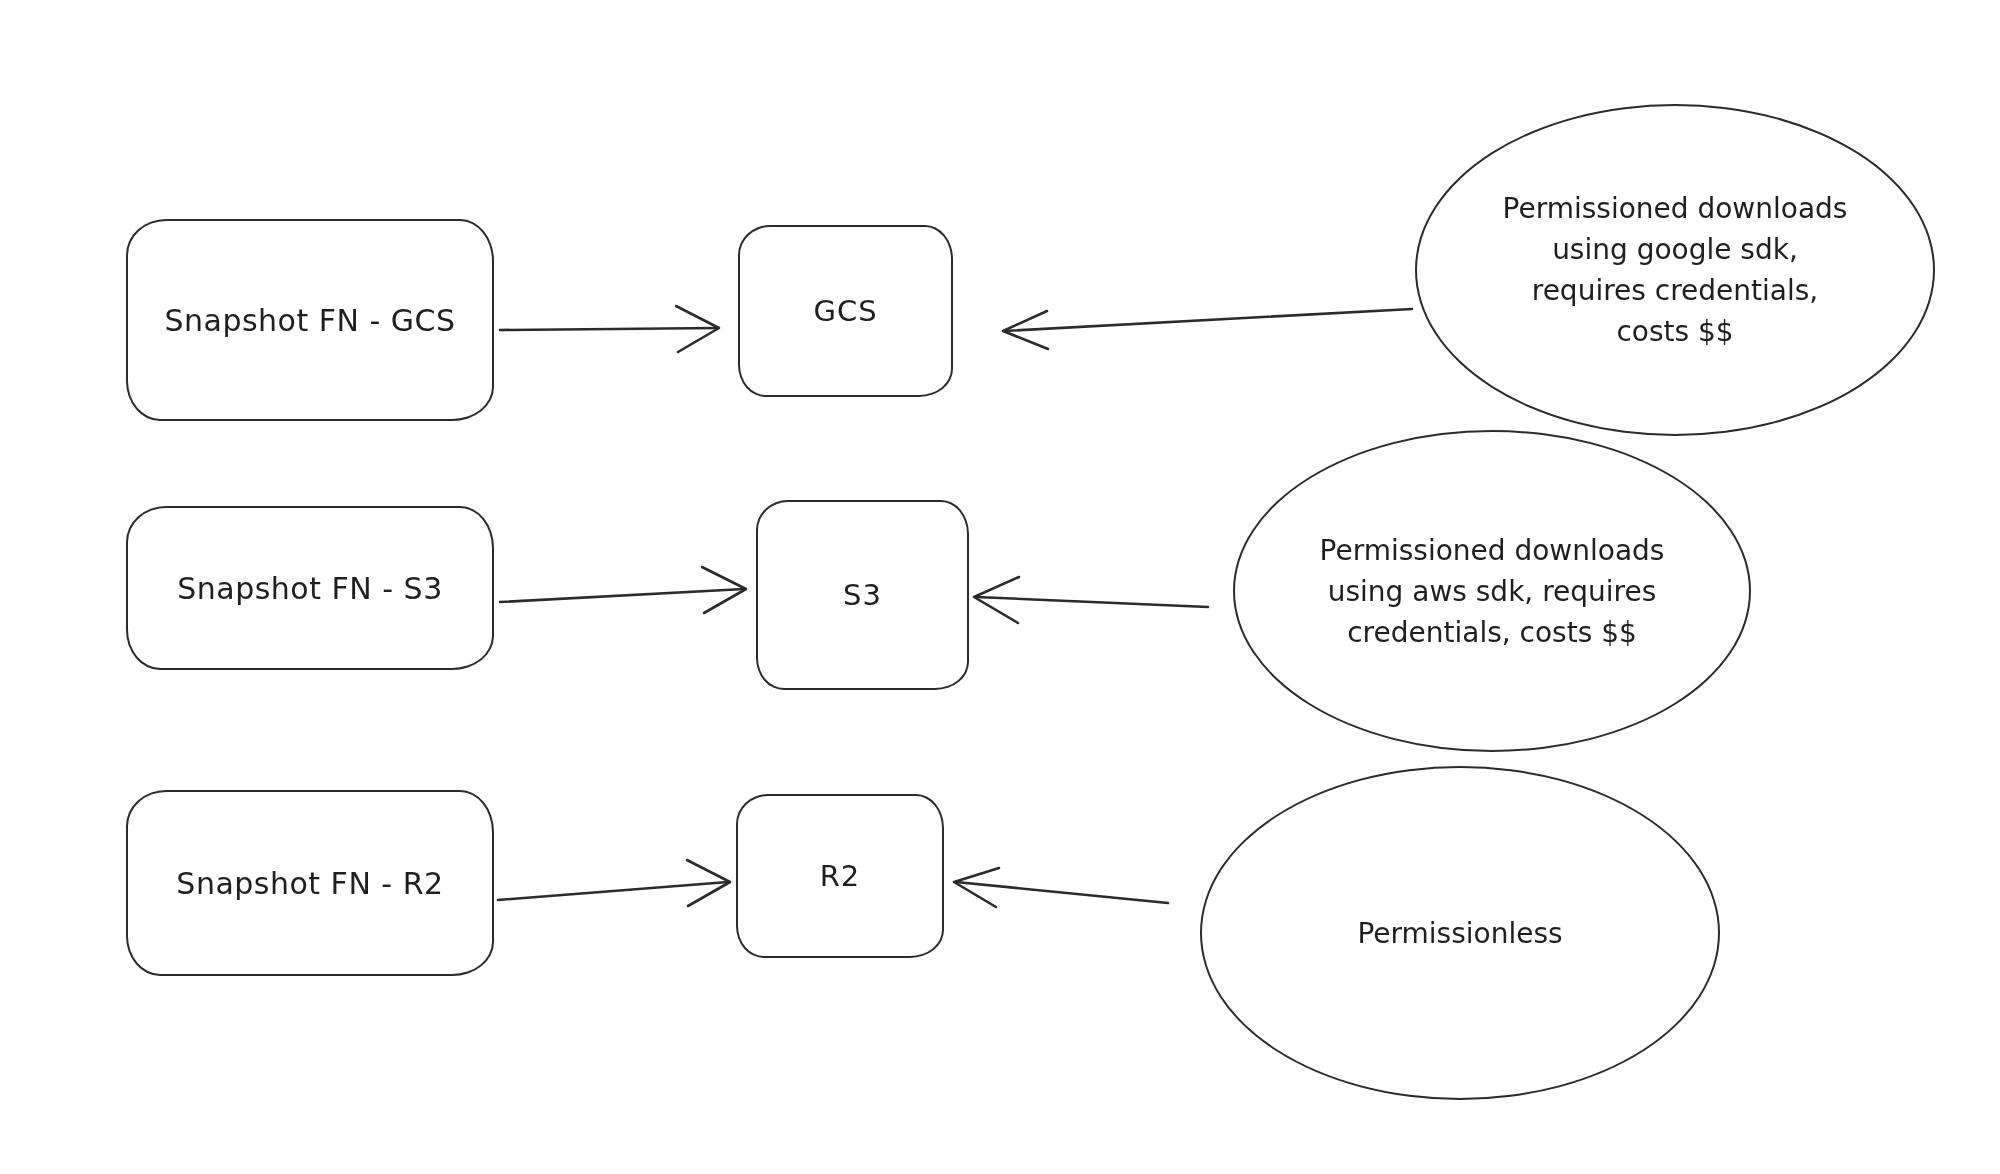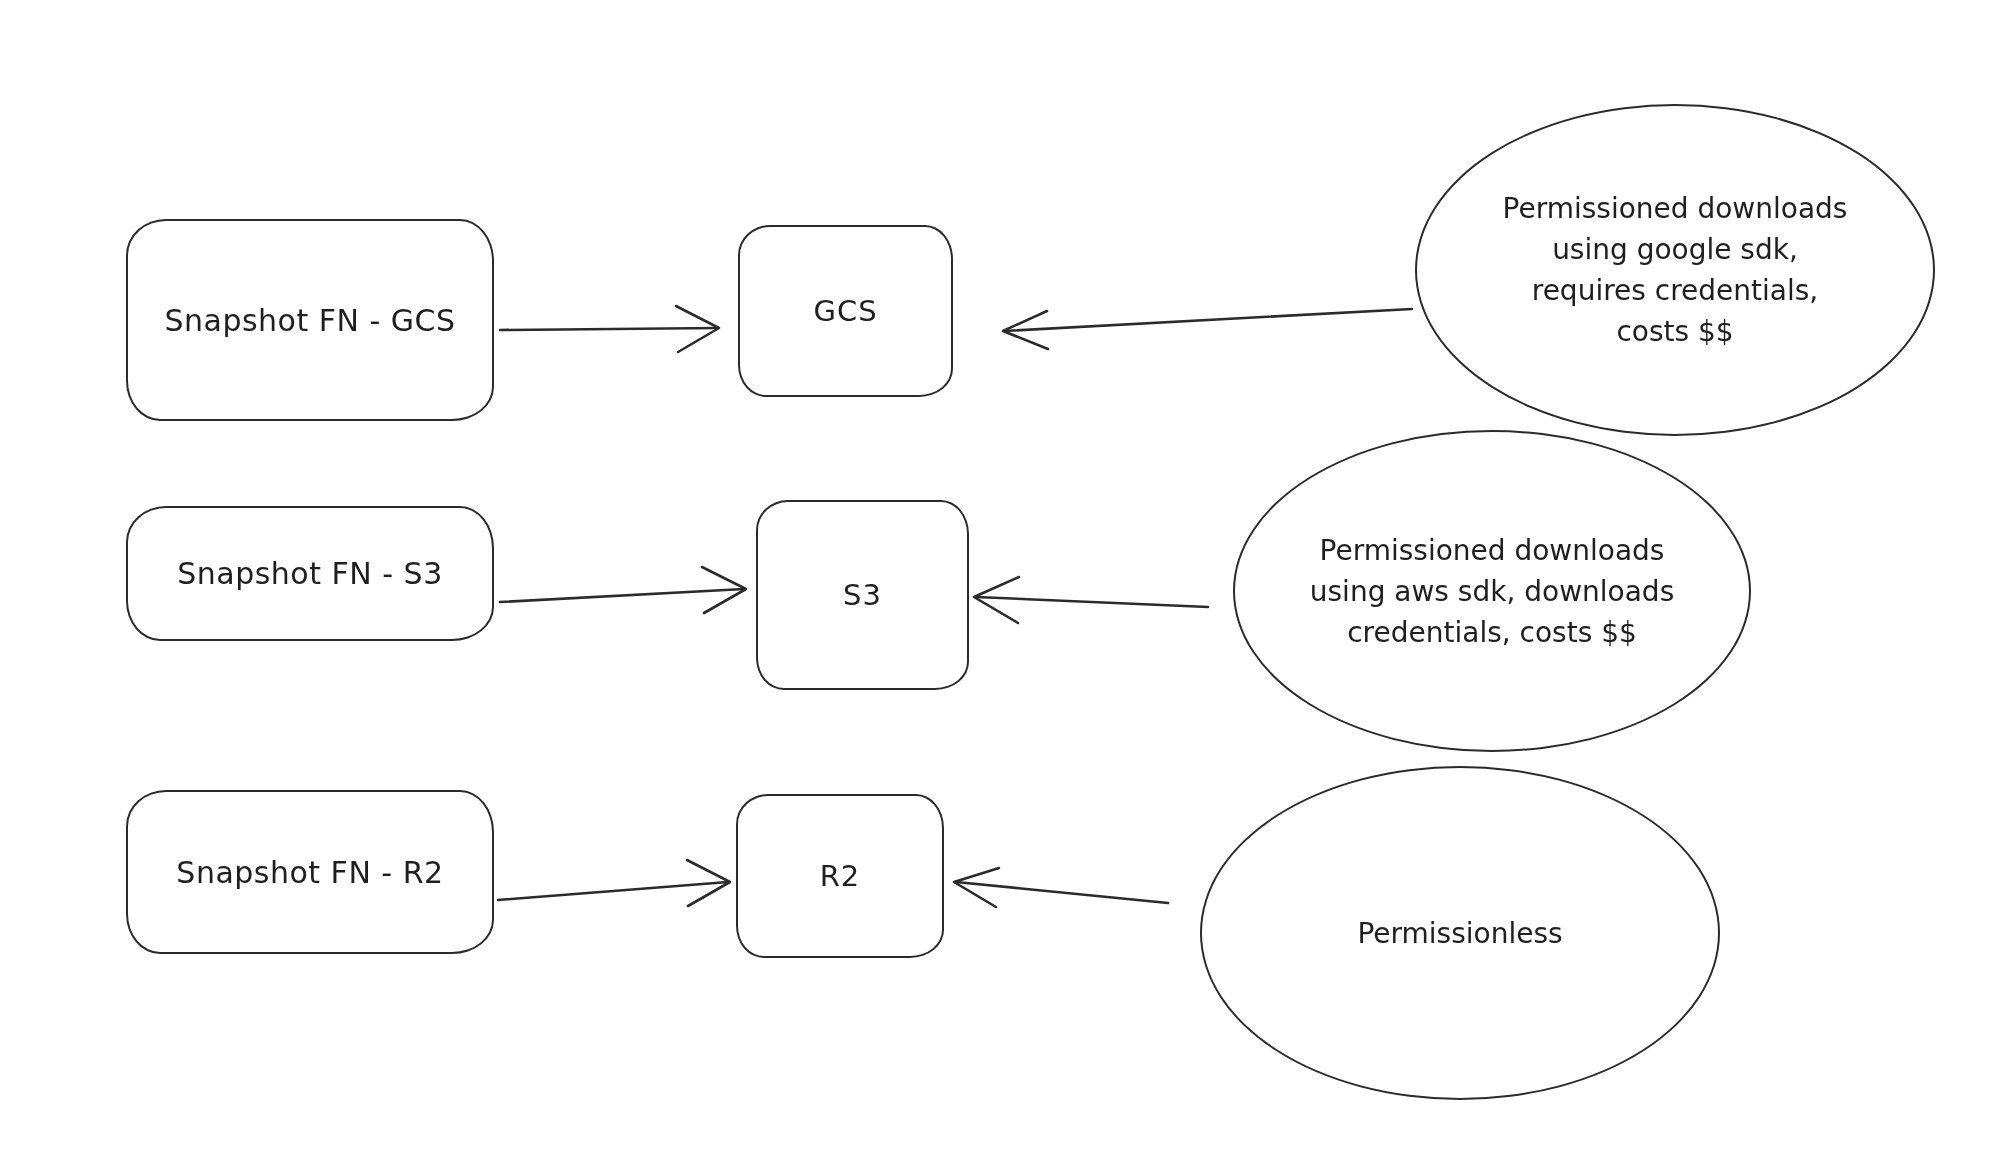--- a/index.html
+++ b/index.html
@@ -108,33 +108,33 @@
   <div class="node rect-big" style="left:126px; top:219px; height:202px;">
     <span class="label">Snapshot FN - GCS</span>
   </div>
   <div class="node ellipse" style="left:1415px; top:104px; width:520px; height:332px;">
     <div class="note-line">Permissioned downloads</div>
     <div class="note-line">using google sdk,</div>
     <div class="note-line">requires credentials,</div>
     <div class="note-line">costs $$</div>
   </div>
 
-  <div class="node rect-big" style="left:126px; top:506px; height:135px;">
+  <div class="node rect-big" style="left:126px; top:506px; height:164px;">
     <span class="label">Snapshot FN - S3</span>
   </div>
   <div class="node rect-small" style="left:756px; top:500px; width:213px; height:190px;">
     <span class="label">S3</span>
   </div>
   <div class="node ellipse" style="left:1233px; top:430px; width:518px; height:322px;">
     <div class="note-line">Permissioned downloads</div>
-    <div class="note-line">using aws sdk, downloads</div>
+    <div class="note-line">using aws sdk, requires</div>
     <div class="note-line">credentials, costs $$</div>
   </div>
 
-  <div class="node rect-big" style="left:126px; top:790px; height:164px;">
+  <div class="node rect-big" style="left:126px; top:790px; height:186px;">
     <span class="label">Snapshot FN - R2</span>
   </div>
   <div class="node rect-small" style="left:736px; top:794px; width:208px; height:164px;">
     <span class="label">R2</span>
   </div>
   <div class="node ellipse" style="left:1200px; top:766px; width:520px; height:334px;">
     <div class="note-line">Permissionless</div>
   </div>
 
 </div>

